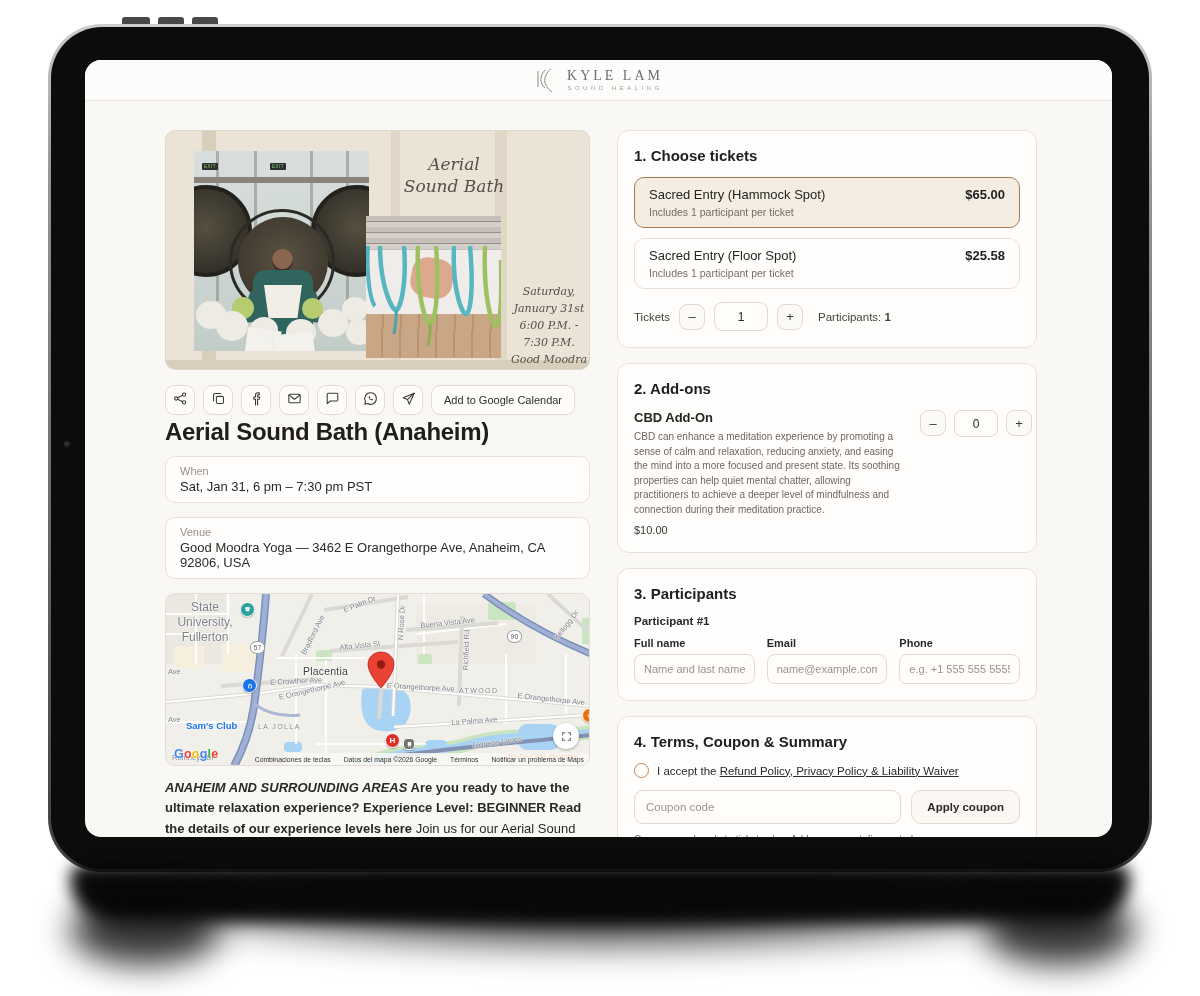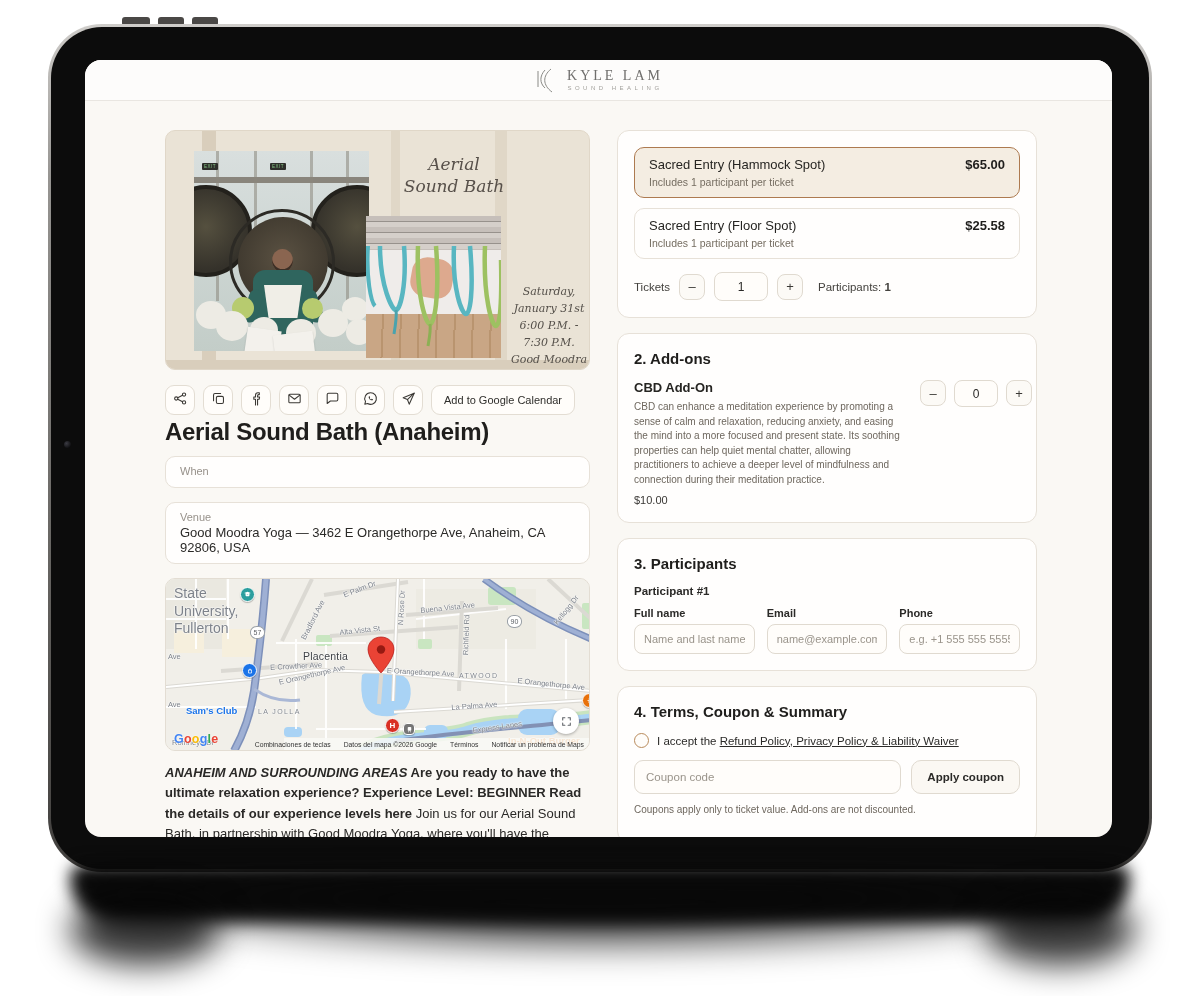--- a/index.html
+++ b/index.html
@@ -282,20 +282,21 @@
                     <path d="M10.5 13.5L20 4.5"></path>
                   </svg></span>
               </div>
           <div class="cal-btn">Add to Google Calendar</div>
         </div>
 
         <div class="event-title">Aerial Sound Bath (Anaheim)</div>
 
         <div class="info-card">
           <div class="info-label">When</div>
+          <div class="info-value">Sat, Jan 31, 6 pm – 7:30 pm PST</div>
         </div>
 
         <div class="info-card">
           <div class="info-label">Venue</div>
           <div class="info-value">Good Moodra Yoga — 3462 E Orangethorpe Ave, Anaheim, CA 92806, USA</div>
         </div>
 
         <div class="map">
           <svg width="425" height="173" viewBox="0 0 425 173" style="position:absolute;left:0;top:0;">
             <rect width="425" height="173" fill="#f1efe9"></rect>
@@ -349,21 +350,21 @@
             <path d="M100,0 C97,42 92,82 88,112 C85,132 79,152 68,172" stroke="#7d90ba" stroke-width="8" fill="none"></path>
             <path d="M100,0 C97,42 92,82 88,112 C85,132 79,152 68,172" stroke="#9fb0d4" stroke-width="5" fill="none"></path>
             <path d="M318,0 C345,20 382,42 425,60" stroke="#7d90ba" stroke-width="7" fill="none"></path>
             <path d="M318,0 C345,20 382,42 425,60" stroke="#9fb0d4" stroke-width="4" fill="none"></path>
             <path d="M88,110 C102,120 118,123 134,121" stroke="#aab8d6" stroke-width="3" fill="none"></path>
             <path d="M230,162 C300,152 370,147 425,141" stroke="#8291b4" stroke-width="4" fill="none"></path>
             <path d="M215,58 c-7.5,0 -13,5.5 -13,12.5 c0,9.5 13,23.5 13,23.5 c0,0 13,-14 13,-23.5 c0,-7 -5.5,-12.5 -13,-12.5 z" fill="#ea4335" stroke="#b31412" stroke-width=".7"></path>
             <circle cx="215" cy="70.5" r="4.2" fill="#961a12"></circle>
           </svg>
 
-          <div class="map-label" style="left:8px;top:6px;width:62px;white-space:normal;font-size:14px;line-height:1.25;">State University, Fullerton</div>
+          <div class="map-label" style="left:8px;top:6px;width:62px;white-space:normal;text-align:center;font-size:12px;line-height:1.25;">State University, Fullerton</div>
           <div class="poi-dot" style="left:74px;top:8px;background:#2b9e9e;">
                 <svg width="9" height="9" viewBox="0 0 16 16">
                   <path d="M8 3l6 2.5L8 8 2 5.5z M4.5 7v2.6c0 .9 1.6 1.7 3.5 1.7s3.5-.8 3.5-1.7V7" fill="#fff"></path>
                 </svg>
               </div>
           <div class="map-badge" style="left:84px;top:47px;">57</div>
           <div class="map-badge" style="left:341px;top:36px;">90</div>
           <div class="map-label" style="left:133px;top:58px;transform:rotate(-63deg);">Bradford Ave</div>
           <div class="map-label" style="left:176px;top:12px;transform:rotate(-21deg);">E Palm Dr</div>
           <div class="map-label" style="left:230px;top:46px;transform:rotate(-87deg);">N Rose Dr</div>
@@ -418,20 +419,21 @@
                 </svg>
           </div>
         </div>
 
         <p class="desc"><span class="b i">ANAHEIM AND SURROUNDING AREAS</span><span class="b"> Are you ready to have the ultimate relaxation experience? Experience Level: BEGINNER Read the details of our experience levels here</span><span>  Join us for our Aerial Sound Bath, in partnership with Good Moodra Yoga, where you'll have the chance to enjoy your sound bath experience completely suspended in the air. </span></p>
       </div>
 
       <div class="col-right">
 
         <div class="card">
+          <div class="card-title">1. Choose tickets</div>
           <div class="ticket selected">
             <div>
               <div class="ticket-name">Sacred Entry (Hammock Spot)</div>
               <div class="ticket-note">Includes 1 participant per ticket</div>
             </div>
             <div class="ticket-price">$65.00</div>
           </div>
           <div class="ticket">
             <div>
               <div class="ticket-name">Sacred Entry (Floor Spot)</div>

